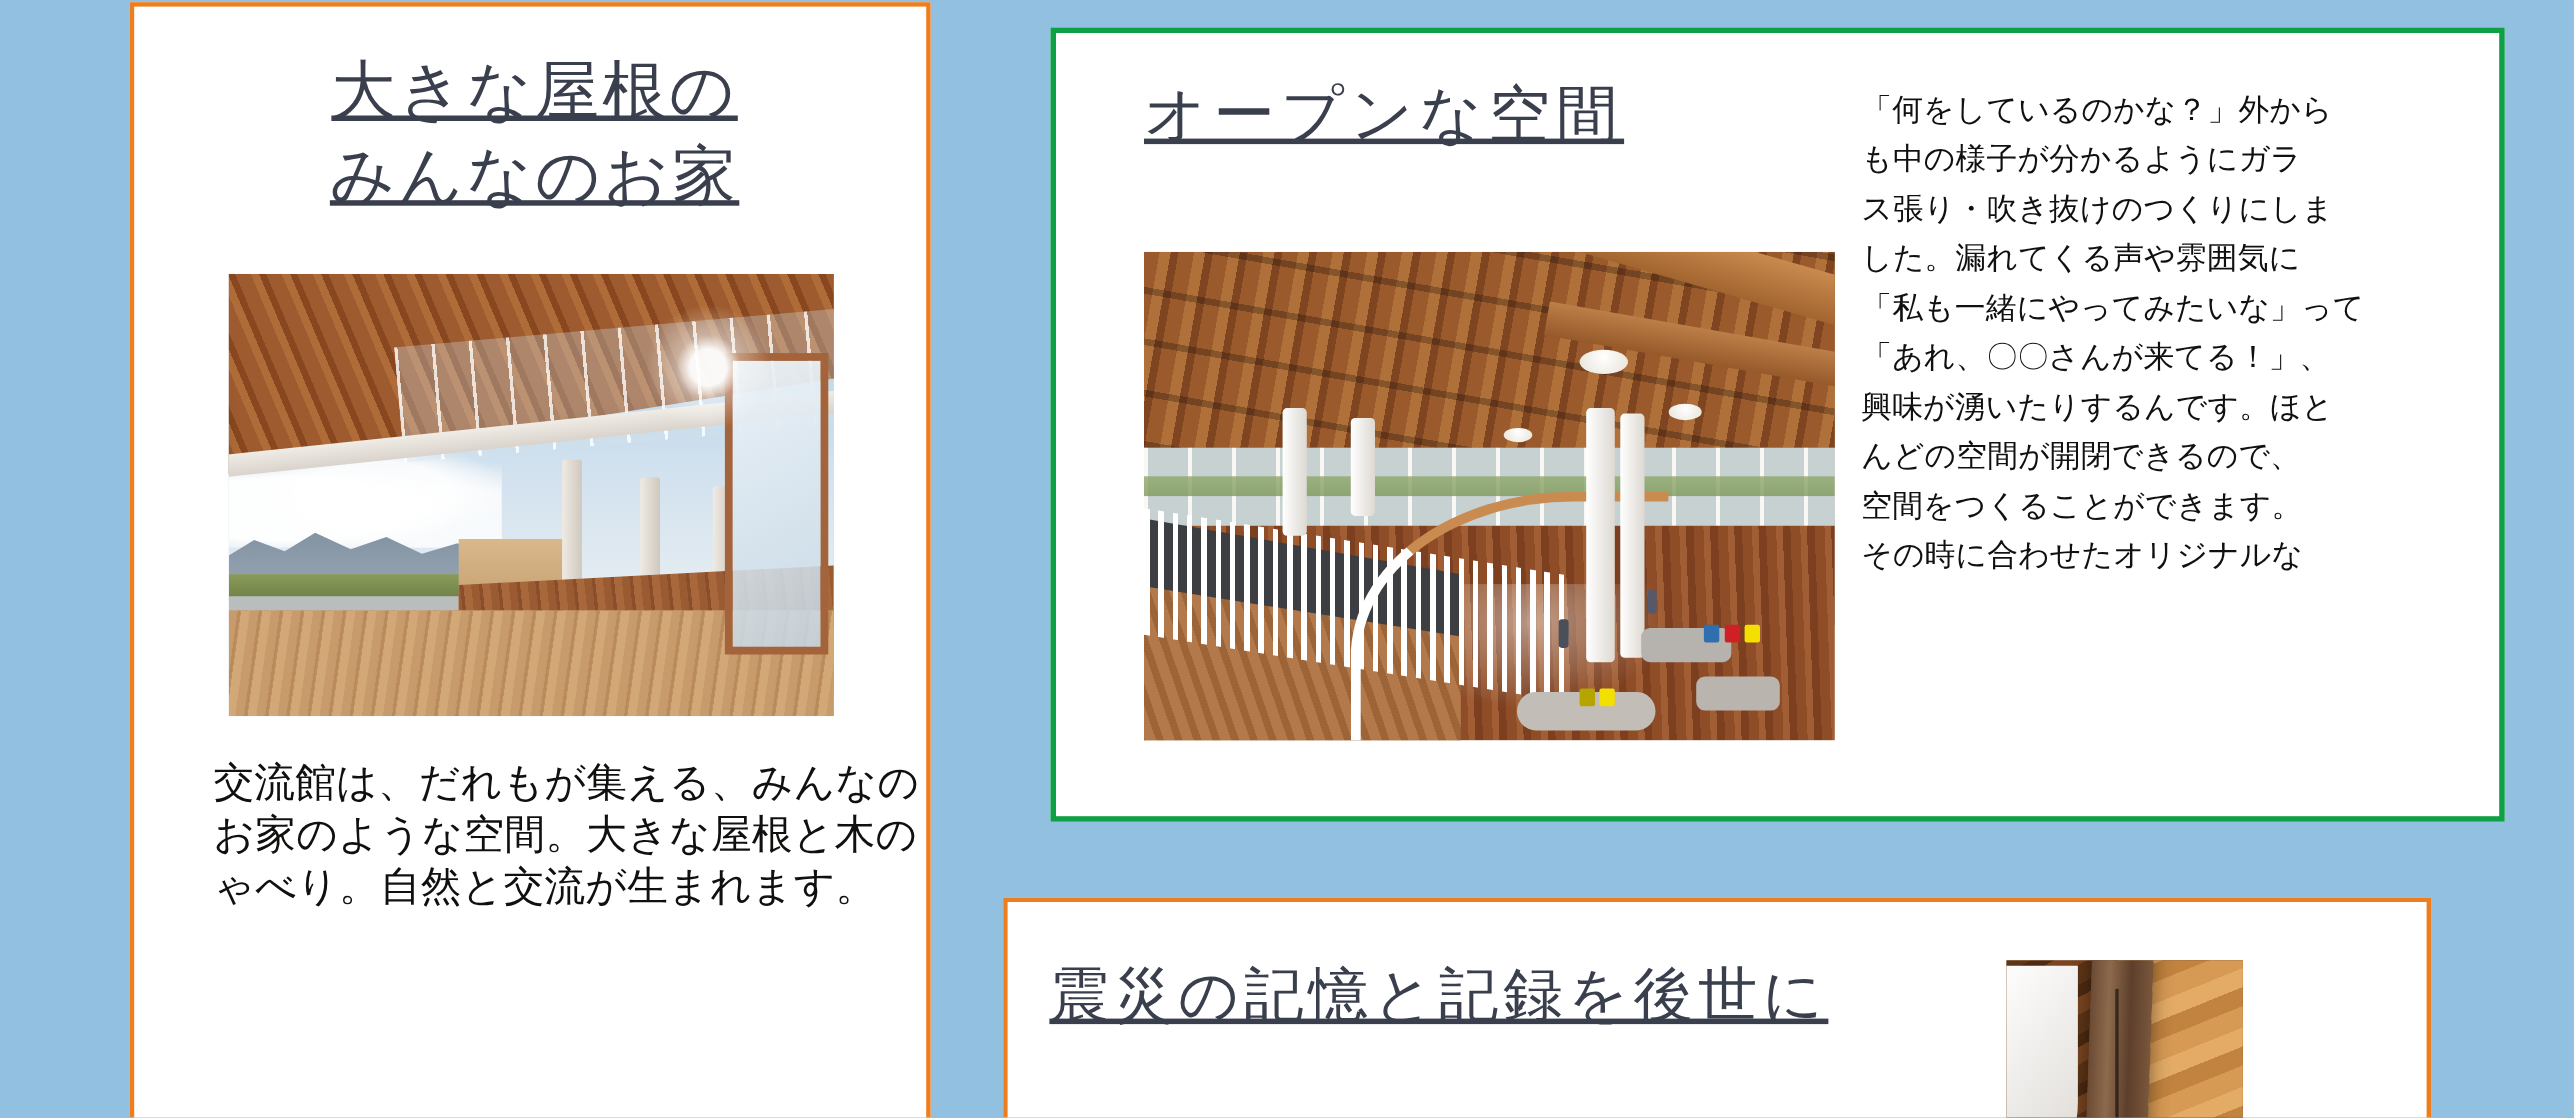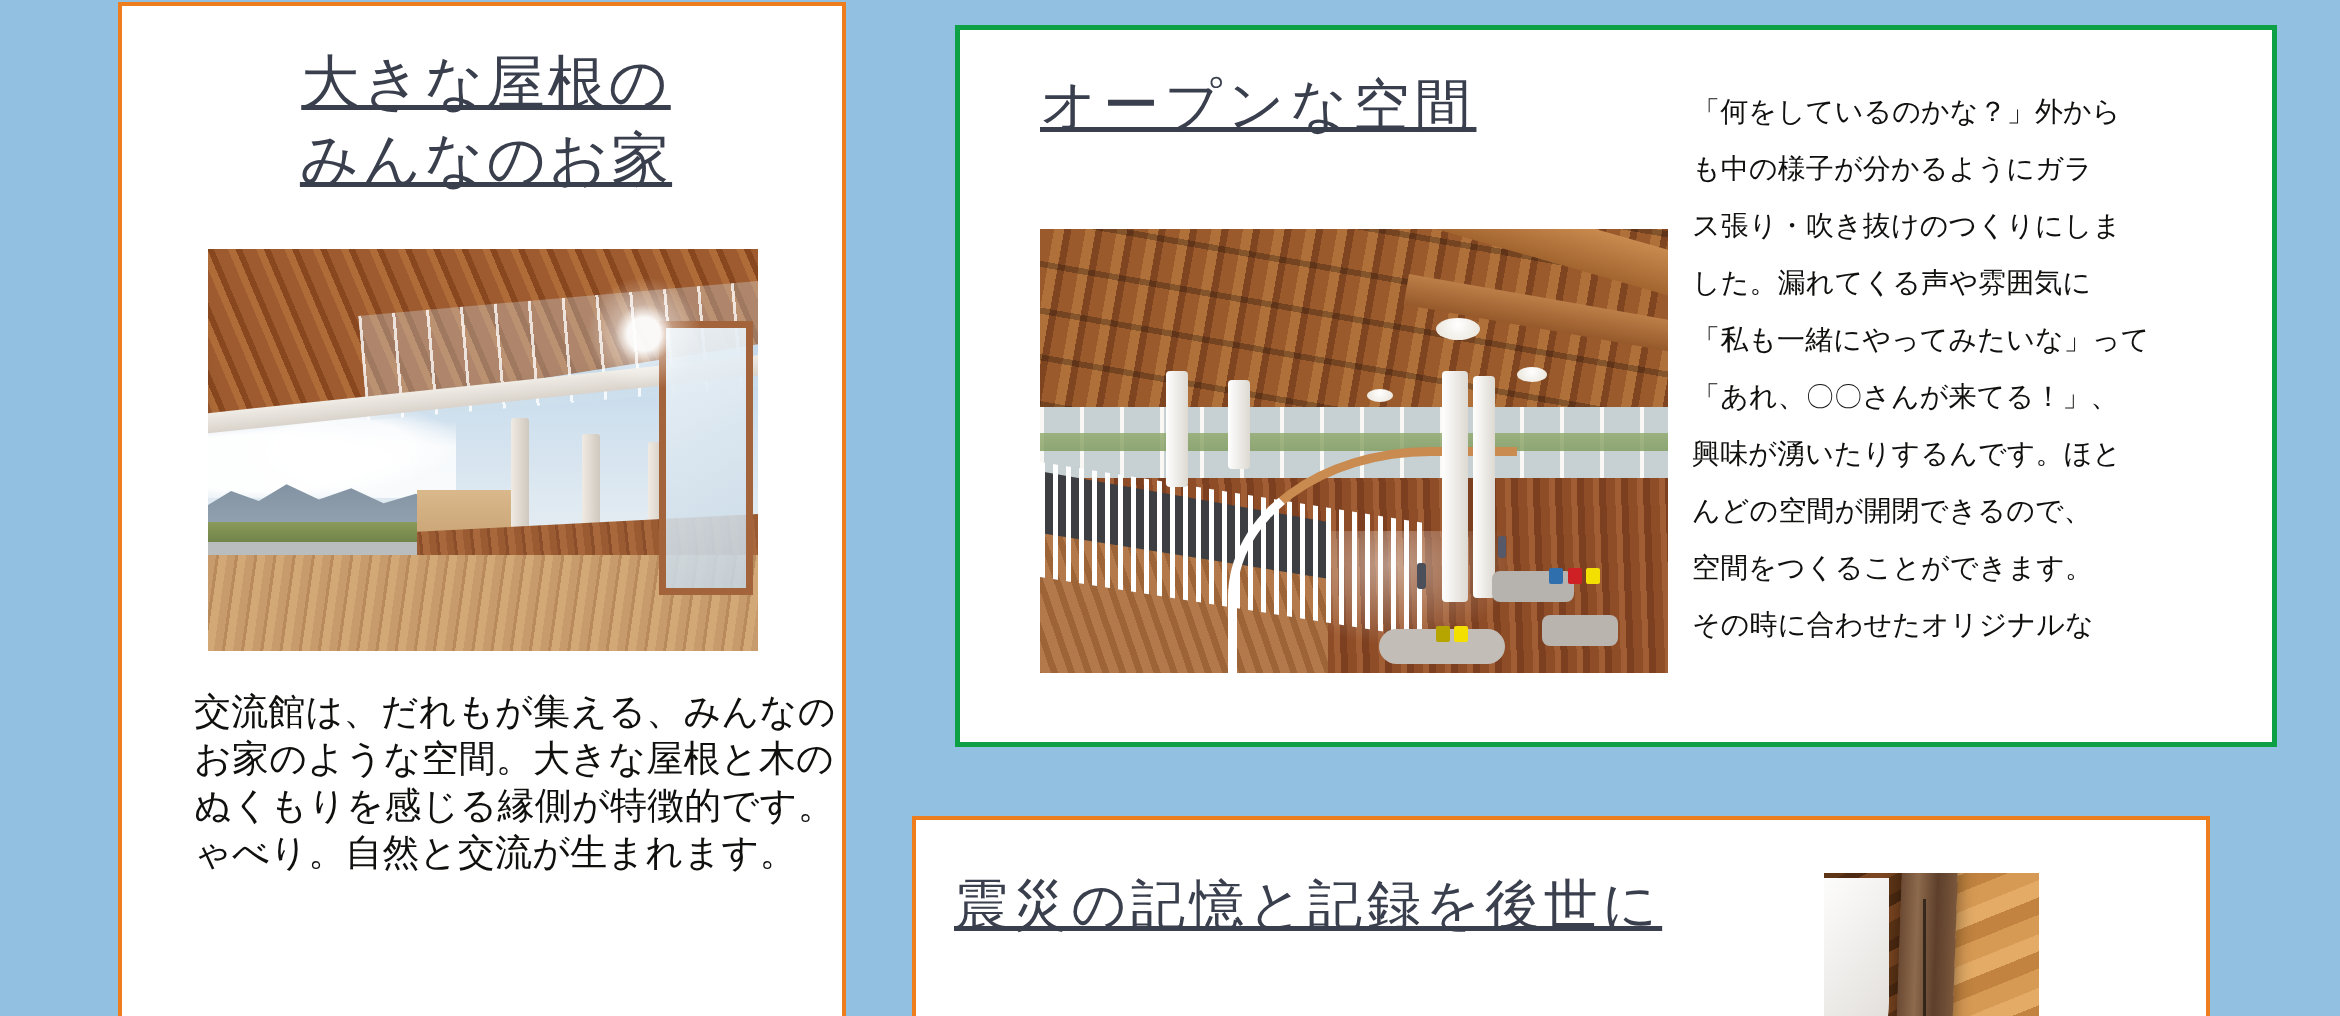--- a/index.html
+++ b/index.html
@@ -124,21 +124,21 @@
 
   .copy-line {
     display: block;
     font-family: "DejaVu Sans", "Liberation Sans", sans-serif;
     font-size: 37px;
     line-height: 47px;
     color: #10100f;
     letter-spacing: 0.005em;
     white-space: pre;
   }
-  #panel-open .copy-line { font-size: 28px; line-height: 45px; margin-top: 12px; }
+  #panel-open .copy-line { font-size: 28px; line-height: 45px; }
 
   
   .photo {
     width: 100%;
     height: 100%;
     display: block;
     overflow: hidden;
     position: relative;
   }
 
@@ -380,21 +380,20 @@
         <div class="floor-in"></div>
         <div class="deck"></div>
         <div class="glassdoor"></div>
         <div class="sunflare"></div>
       </div>
     </figure>
 
     <div class="body-copy">
       <span class="copy-line">交流館は、だれもが集える、みんなの</span>
       <span class="copy-line">お家のような空間。大きな屋根と木の</span>
-      <span class="copy-line">ぬくもりを感じる縁側が特徴的です。</span>
       <span class="copy-line">ゃべり。自然と交流が生まれます。</span>
     </div>
   </section>
 
   <section class="panel green" id="panel-open">
 
     <div class="heading">
       <span class="heading-line">オープンな空間</span>
     </div>
 

